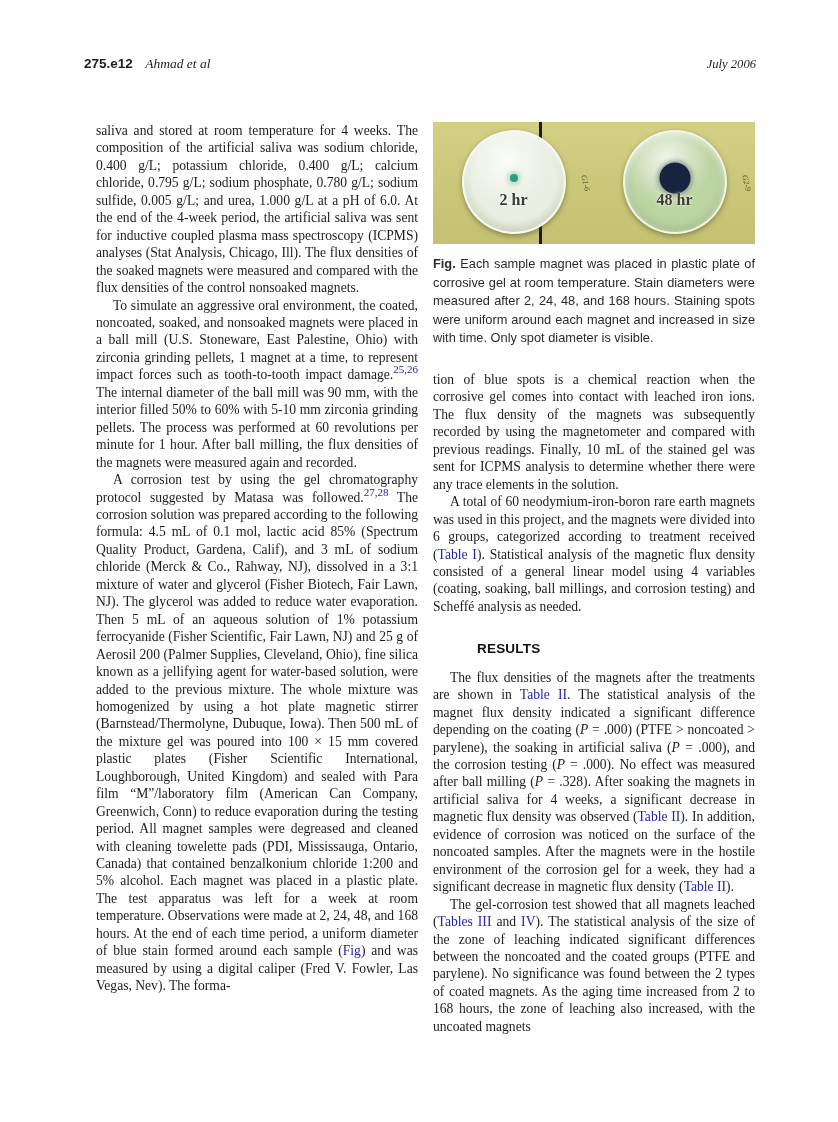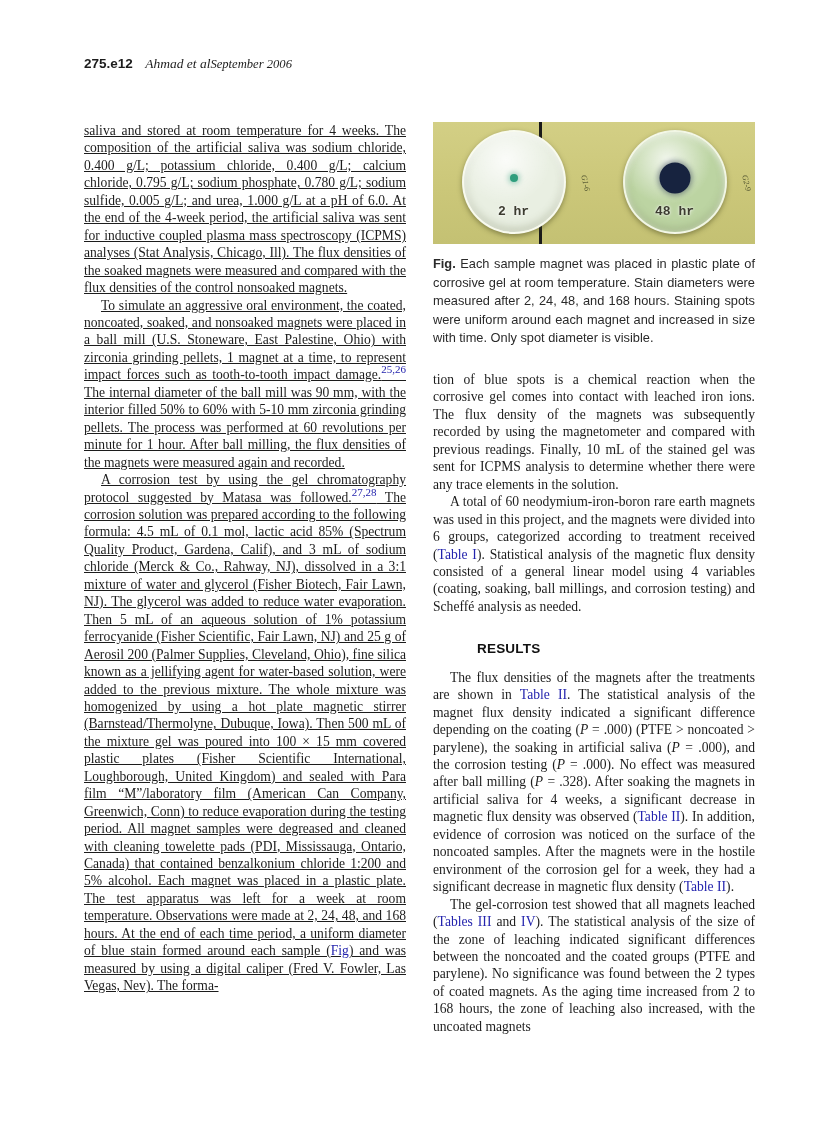--- a/index.html
+++ b/index.html
@@ -1,50 +1,50 @@
 <!DOCTYPE html>
 <html><head>
 <meta charset="utf-8">
 <style>
   html,body{margin:0;padding:0;background:#ffffff;}
   .page{position:relative;width:838px;height:1122px;background:#ffffff;
         font-family:"Liberation Serif",serif;color:#1c1c1c;overflow:hidden;}
 
   
   .header{position:absolute;left:84px;top:56px;width:672px;display:flex;
-          justify-content:flex-start;align-items:flex-start;}
+          justify-content:space-between;align-items:flex-start;}
   .header-left{font-size:13.5px;white-space:nowrap;}
   .pagenum{font-family:"Liberation Sans",sans-serif;font-weight:bold;font-size:13.5px;}
   .authors{font-style:italic;margin-left:9px;}
   .header-right{text-align:right;font-style:italic;font-size:12.6px;line-height:16.5px;}
 
   
   .col{position:absolute;top:122px;width:322px;text-align:justify;
        font-size:13.6px;line-height:17.45px;}
-  .col-left{left:84px;text-decoration:underline;}
+  .col-left{left:96px;}
   .col-right{left:433px;}
   p.body-p{margin:0;padding:0;}
   p.indent{text-indent:17px;}
   .link{color:#2323ad;}
   sup.link{font-size:11px;line-height:0;}
   .ital{font-style:italic;}
   .bold{font-weight:bold;}
 
   
   .figure-photo{position:relative;width:322px;height:122px;display:flex;
                 background:linear-gradient(180deg,#d3cf85 0%,#cbc779 55%,#c4c173 100%);}
   .panel{position:relative;flex:1;overflow:hidden;}
   .dish{position:absolute;left:50%;top:49%;transform:translate(-50%,-50%);
         width:100px;height:100px;border-radius:50%;
         border:2px solid rgba(250,252,240,.85);
         box-shadow:0 2px 5px rgba(70,70,30,.5), inset 0 2px 6px rgba(255,255,255,.7),
                    inset 0 -4px 8px rgba(110,120,80,.30);}
   .spot{position:absolute;left:50%;top:46%;transform:translate(-50%,-50%);border-radius:50%;}
-  .dish-label{position:absolute;left:50%;bottom:11px;transform:translateX(-50%);
-              font-family:Liberation Mono, monospace;font-weight:bold;font-size:13px;
+  .dish-label{position:absolute;left:50%;bottom:23px;transform:translateX(-50%);
+              font-family:Liberation Serif, serif;font-weight:bold;font-size:16px;
               color:#3c3c30;text-shadow:0 0 2px rgba(255,255,255,.95),0 0 4px rgba(255,255,255,.6);
               white-space:nowrap;}
   .handwriting{position:absolute;right:1px;top:50%;
                transform:translateY(-50%) rotate(78deg);transform-origin:center;
                font-size:8px;font-style:italic;color:#50532f;white-space:nowrap;}
   .photo-divider{position:absolute;left:106px;top:0;width:3px;height:100%;background:#1a1a1a;}
 
   
   .caption{margin-top:11px;font-family:Liberation Sans, sans-serif;
            font-size:12.8px;line-height:18.6px;color:#2a2a2a;text-align:justify;}
@@ -57,21 +57,21 @@
 <body>
 
 <div class="page">
 
   <div class="header">
     <div class="header-left">
       <span class="pagenum">275.e12</span>
       <span class="authors">Ahmad et al</span>
     </div>
     <div class="header-right">
-      <div>September 2006</div>
+      <div>July 2006</div>
     </div>
   </div>
 
   <div class="col col-left">
       <p class="body-p"><span>saliva and stored at room temperature for 4 weeks. The composition of the artificial saliva was sodium chloride, 0.400 g/L; potassium chloride, 0.400 g/L; calcium chloride, 0.795 g/L; sodium phosphate, 0.780 g/L; sodium sulfide, 0.005 g/L; and urea, 1.000 g/L at a pH of 6.0. At the end of the 4-week period, the artificial saliva was sent for inductive coupled plasma mass spectroscopy (ICPMS) analyses (Stat Analysis, Chicago, Ill). The flux densities of the soaked magnets were measured and compared with the flux densities of the control nonsoaked magnets.</span></p>
       <p class="body-p indent"><span>To simulate an aggressive oral environment, the coated, noncoated, soaked, and nonsoaked magnets were placed in a ball mill (U.S. Stoneware, East Palestine, Ohio) with zirconia grinding pellets, 1 magnet at a time, to represent impact forces such as tooth-to-tooth impact damage.</span><sup class="link">25,26</sup><span> The internal diameter of the ball mill was 90 mm, with the interior filled 50% to 60% with 5-10 mm zirconia grinding pellets. The process was performed at 60 revolutions per minute for 1 hour. After ball milling, the flux densities of the magnets were measured again and recorded.</span></p>
       <p class="body-p indent"><span>A corrosion test by using the gel chromatography protocol suggested by Matasa was followed.</span><sup class="link">27,28</sup><span> The corrosion solution was prepared according to the following formula: 4.5 mL of 0.1 mol, lactic acid 85% (Spectrum Quality Product, Gardena, Calif), and 3 mL of sodium chloride (Merck &amp; Co., Rahway, NJ), dissolved in a 3:1 mixture of water and glycerol (Fisher Biotech, Fair Lawn, NJ). The glycerol was added to reduce water evaporation. Then 5 mL of an aqueous solution of 1% potassium ferrocyanide (Fisher Scientific, Fair Lawn, NJ) and 25 g of Aerosil 200 (Palmer Supplies, Cleveland, Ohio), fine silica known as a jellifying agent for water-based solution, were added to the previous mixture. The whole mixture was homogenized by using a hot plate magnetic stirrer (Barnstead/Thermolyne, Dubuque, Iowa). Then 500 mL of the mixture gel was poured into 100 × 15 mm covered plastic plates (Fisher Scientific International, Loughborough, United Kingdom) and sealed with Para film “M”/laboratory film (American Can Company, Greenwich, Conn) to reduce evaporation during the testing period. All magnet samples were degreased and cleaned with cleaning towelette pads (PDI, Mississauga, Ontario, Canada) that contained benzalkonium chloride 1:200 and 5% alcohol. Each magnet was placed in a plastic plate. The test apparatus was left for a week at room temperature. Observations were made at 2, 24, 48, and 168 hours. At the end of each time period, a uniform diameter of blue stain formed around each sample (</span><span class="link">Fig</span><span>) and was measured by using a digital caliper (Fred V. Fowler, Las Vegas, Nev). The forma-</span></p>
     </div>
 
   <div class="col col-right">

